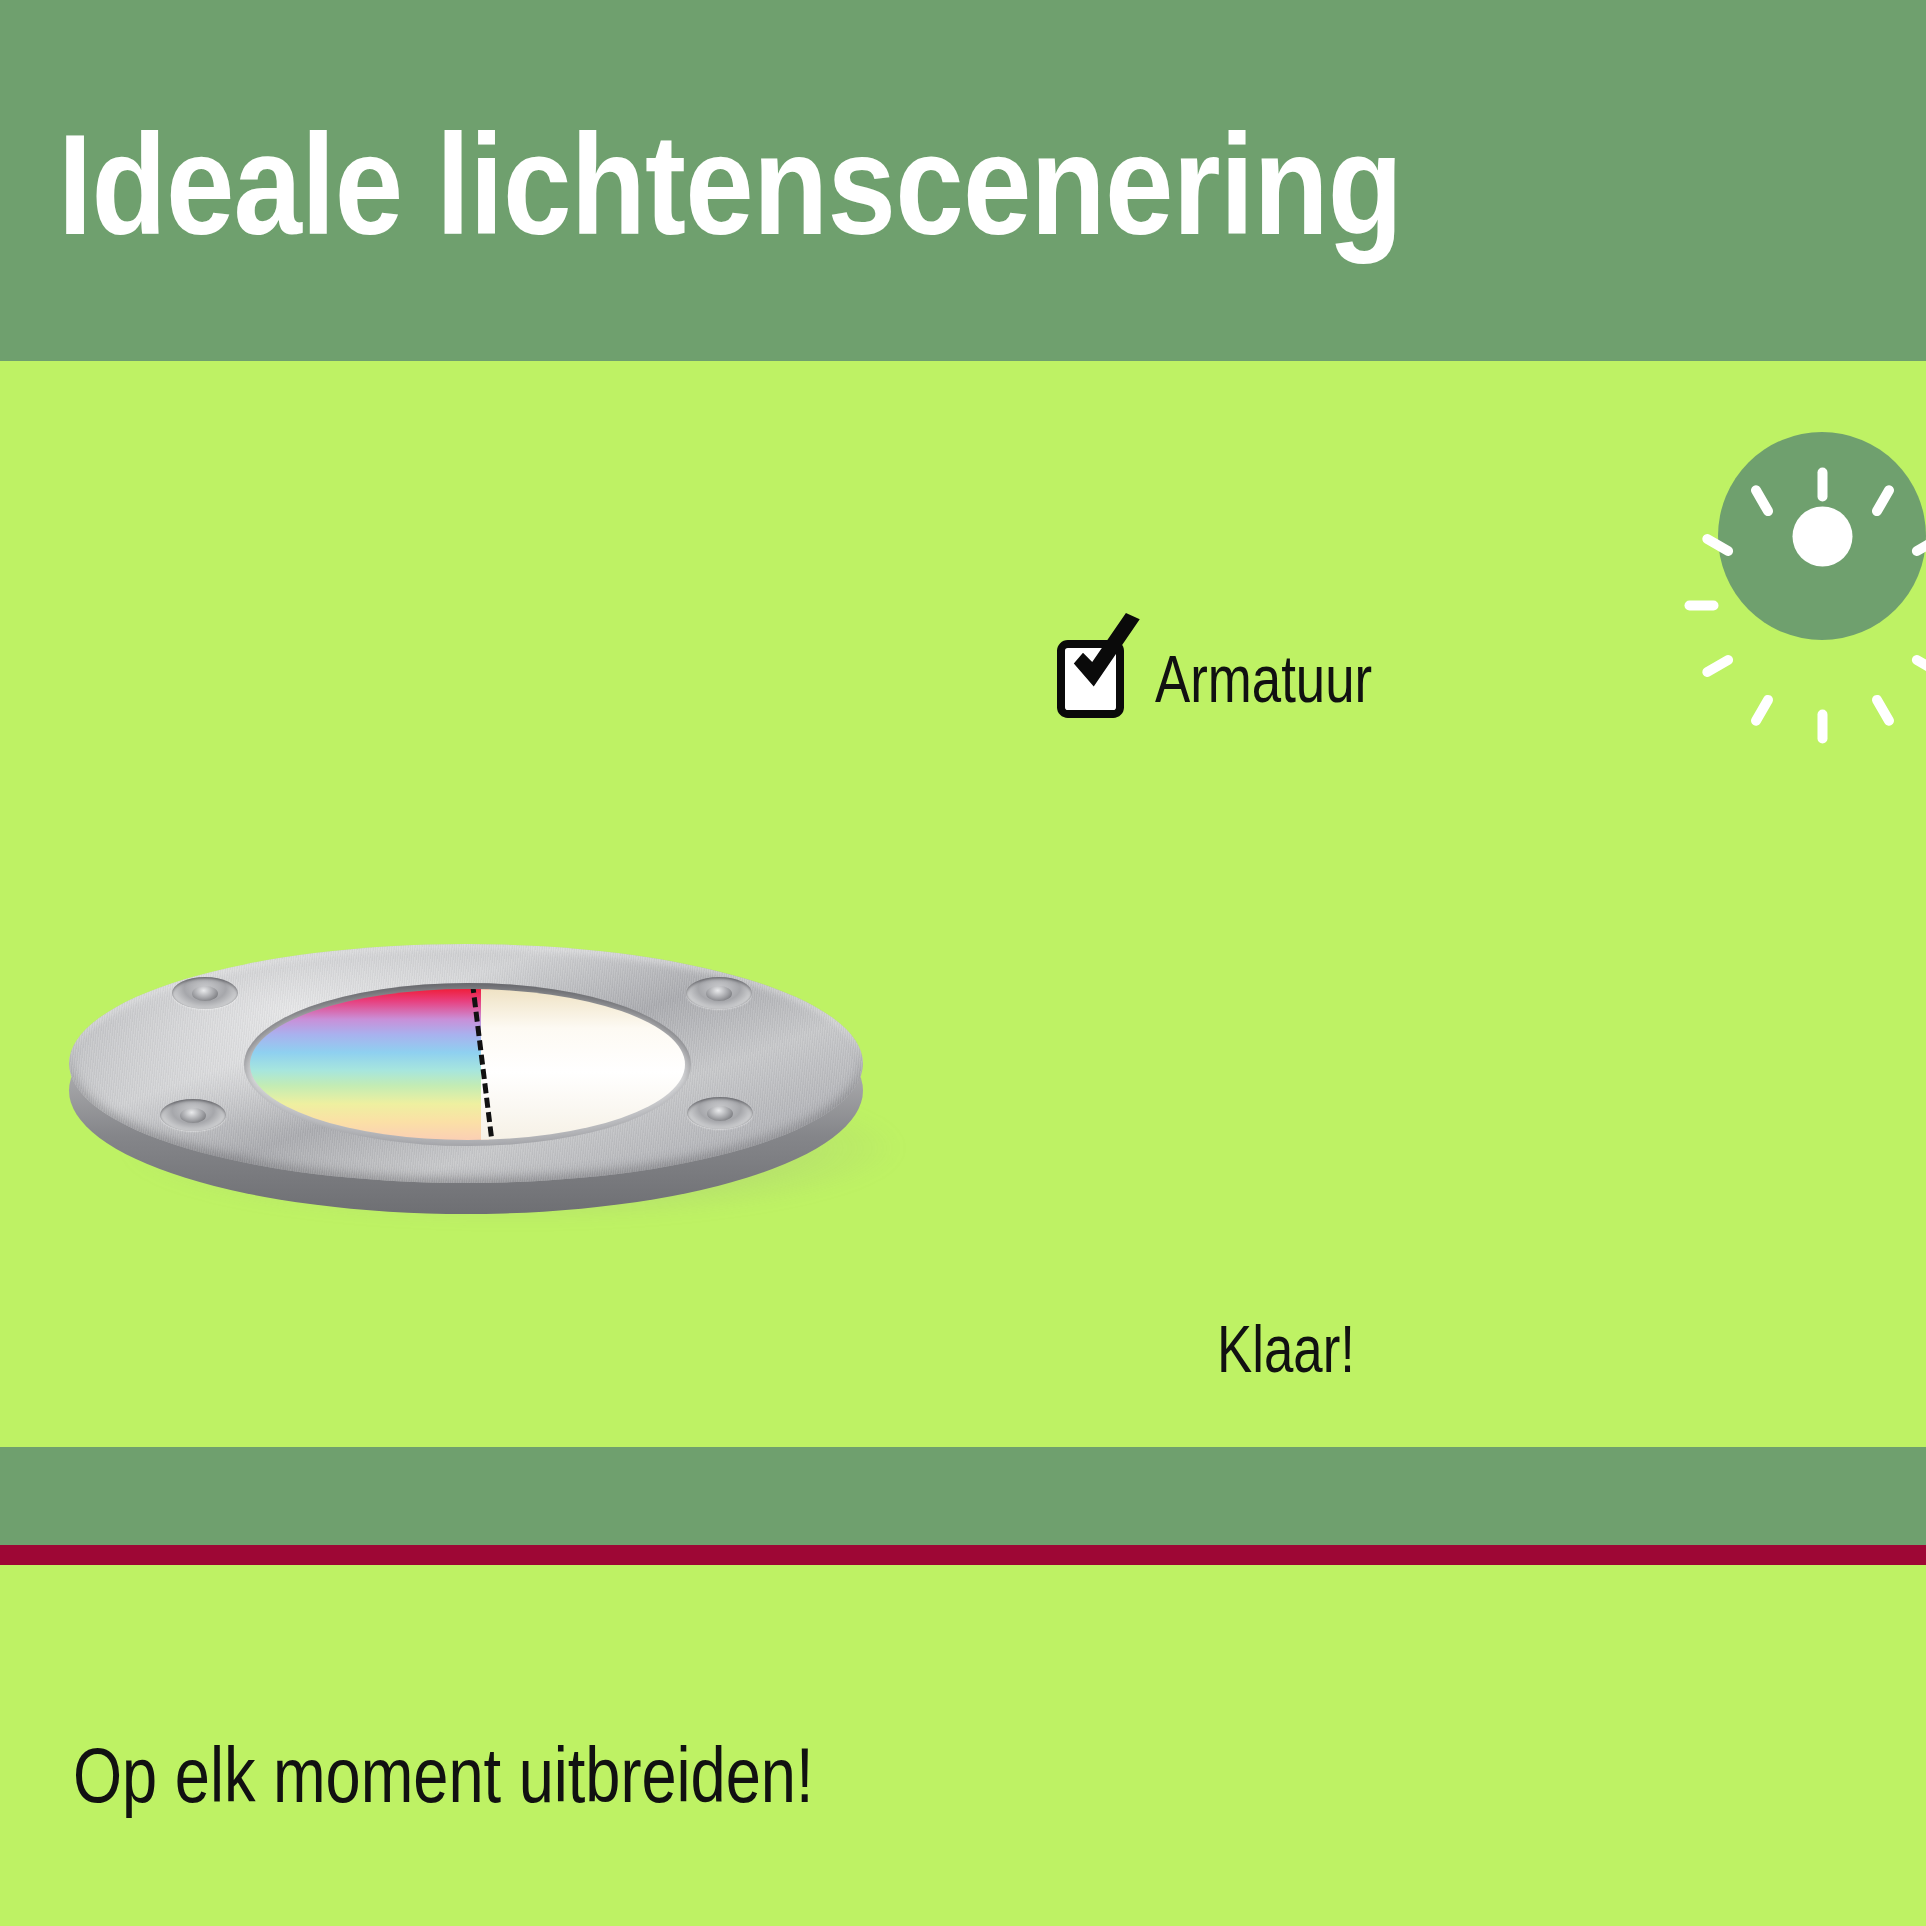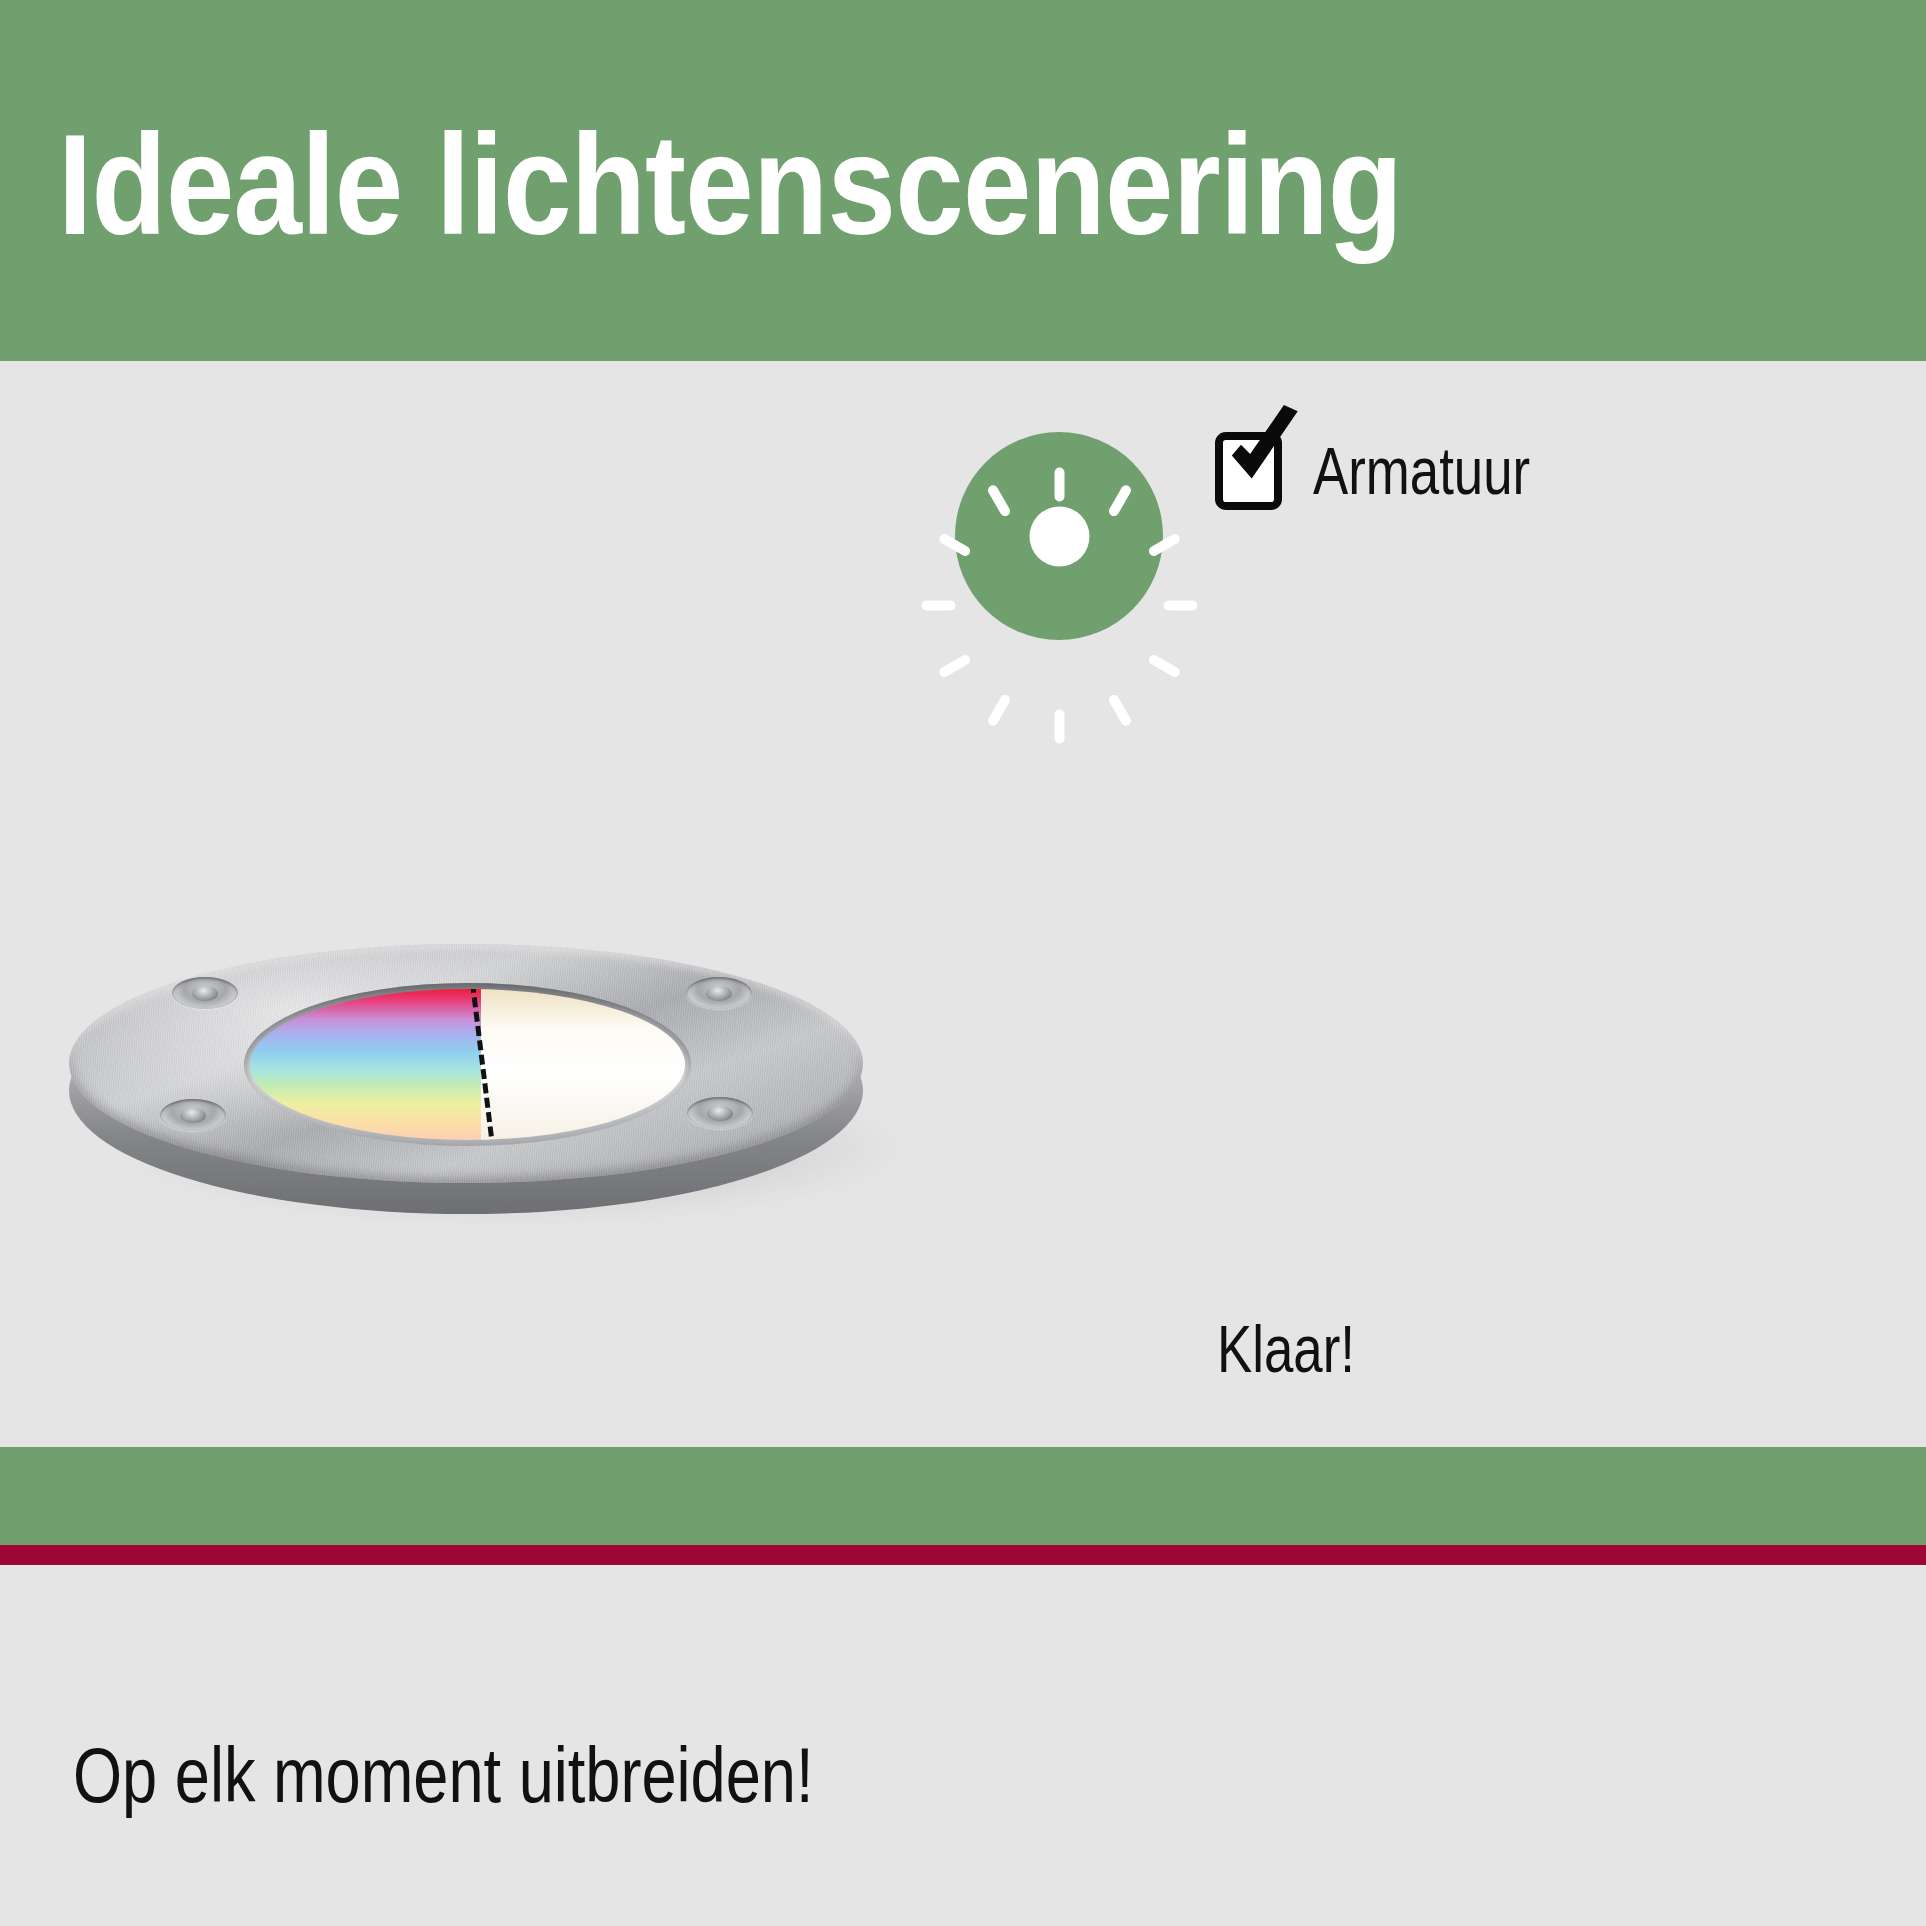--- a/index.html
+++ b/index.html
@@ -3,21 +3,21 @@
 <meta charset="utf-8">
 <style>
   html,body{margin:0;padding:0;}
   body{
     width:1926px;height:1926px;
     background:#ffffff;
     font-family:"Liberation Sans", sans-serif;
     overflow:hidden;
     position:relative;
   }
-  .page{position:absolute;inset:0;background:#e5e5e5;}
+  .page{position:absolute;inset:0;background:#bef264;}
 
   
   .header{
     position:absolute;left:0;top:0;width:1926px;height:361px;
     background:#6FA06E;
   }
   .header-title{
     position:absolute;left:58px;top:108px;
     width:1772px;
     font-size:143px;
@@ -113,21 +113,21 @@
   .screw-tr{left:640px;top:68px;}
   .screw-bl{left:114px;top:190px;}
   .screw-br{left:641px;top:188px;}
 
   
   .checklist{
     position:absolute;left:955px;top:432px;width:971px;height:971px;
   }
   .check-row{
     position:absolute;left:0;width:971px;height:208px;
-    display:flex;align-items:flex-start;
+    display:flex;align-items:flex-end;flex-direction:column;
   }
   .row-0{top:0;}
   .row-1{top:285px;}
   .row-2{top:570px;}
 
   .icon-circle{
     position:relative;flex:0 0 auto;
     width:208px;height:208px;border-radius:50%;
   }
   .icon-circle.active{background:#6FA06E;}

